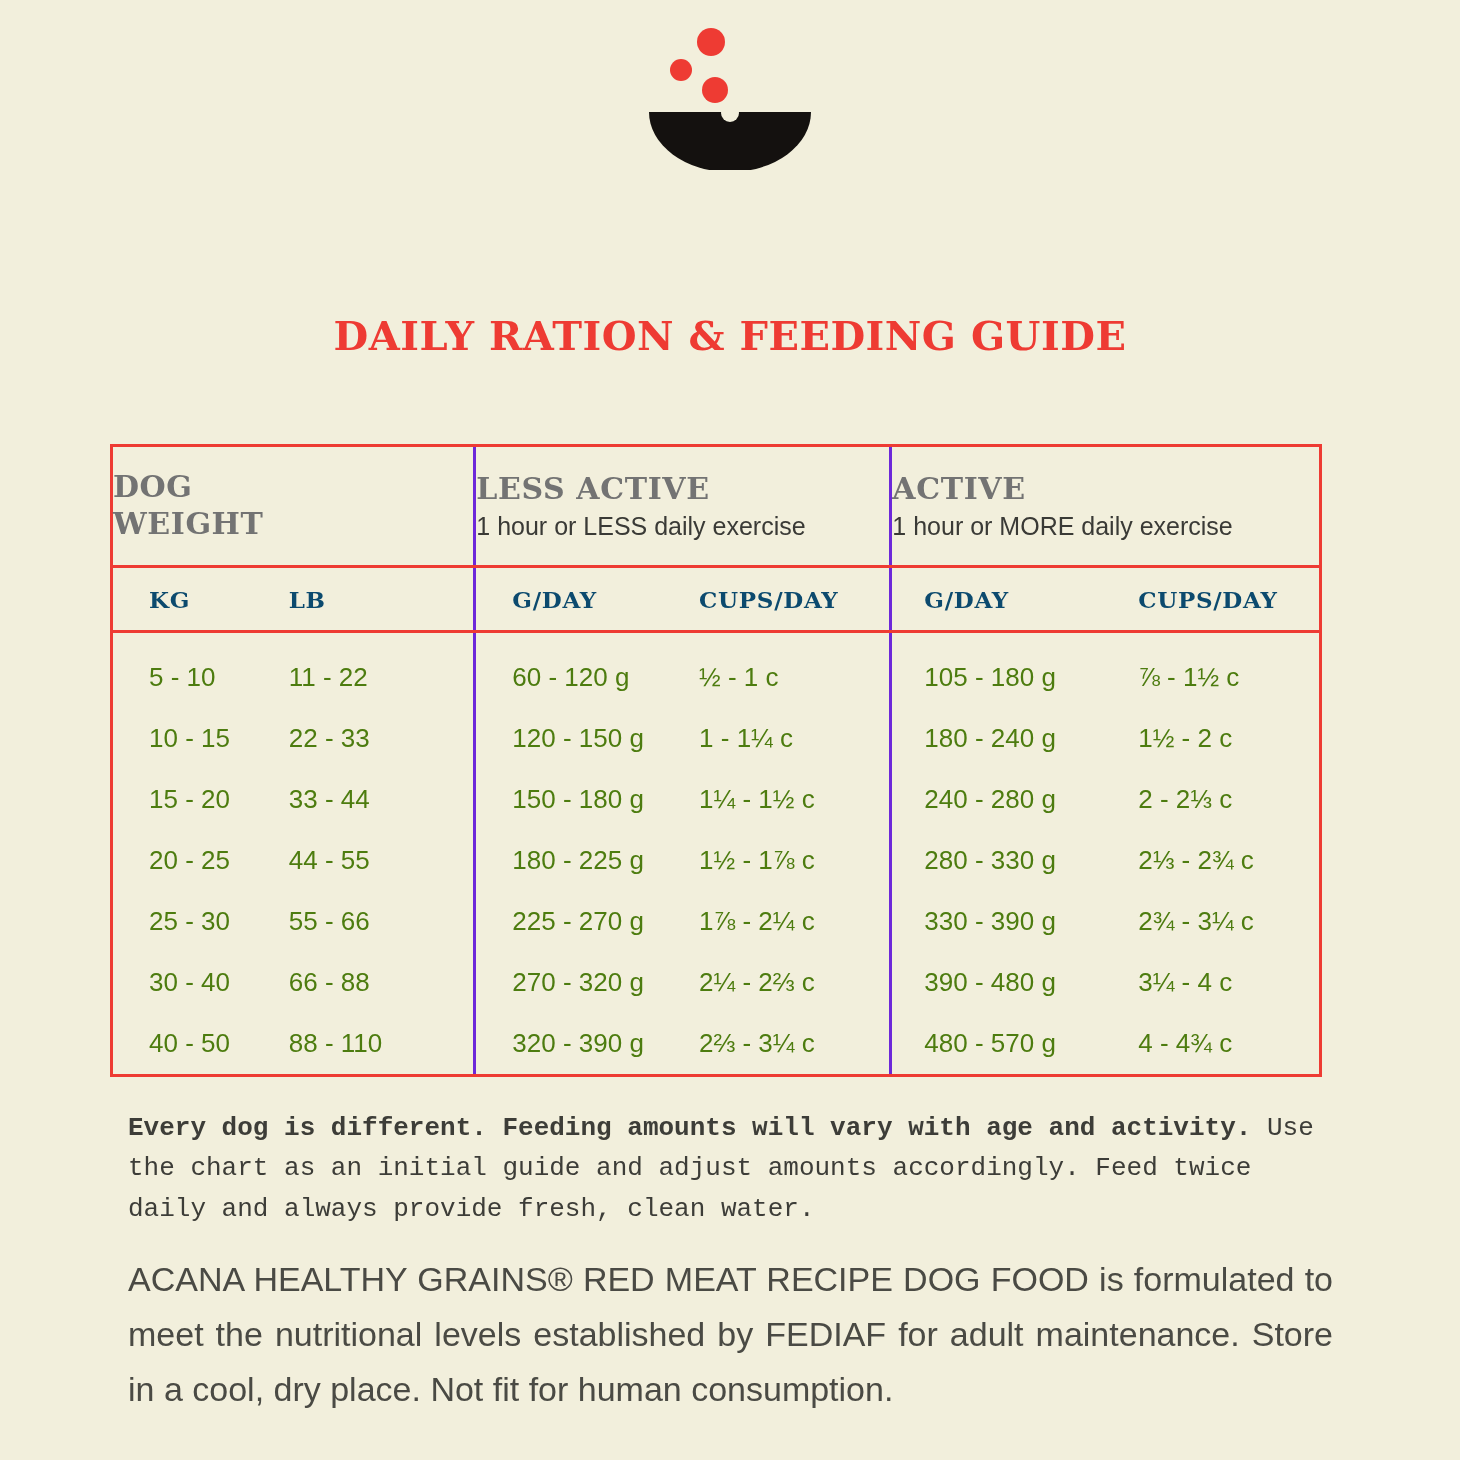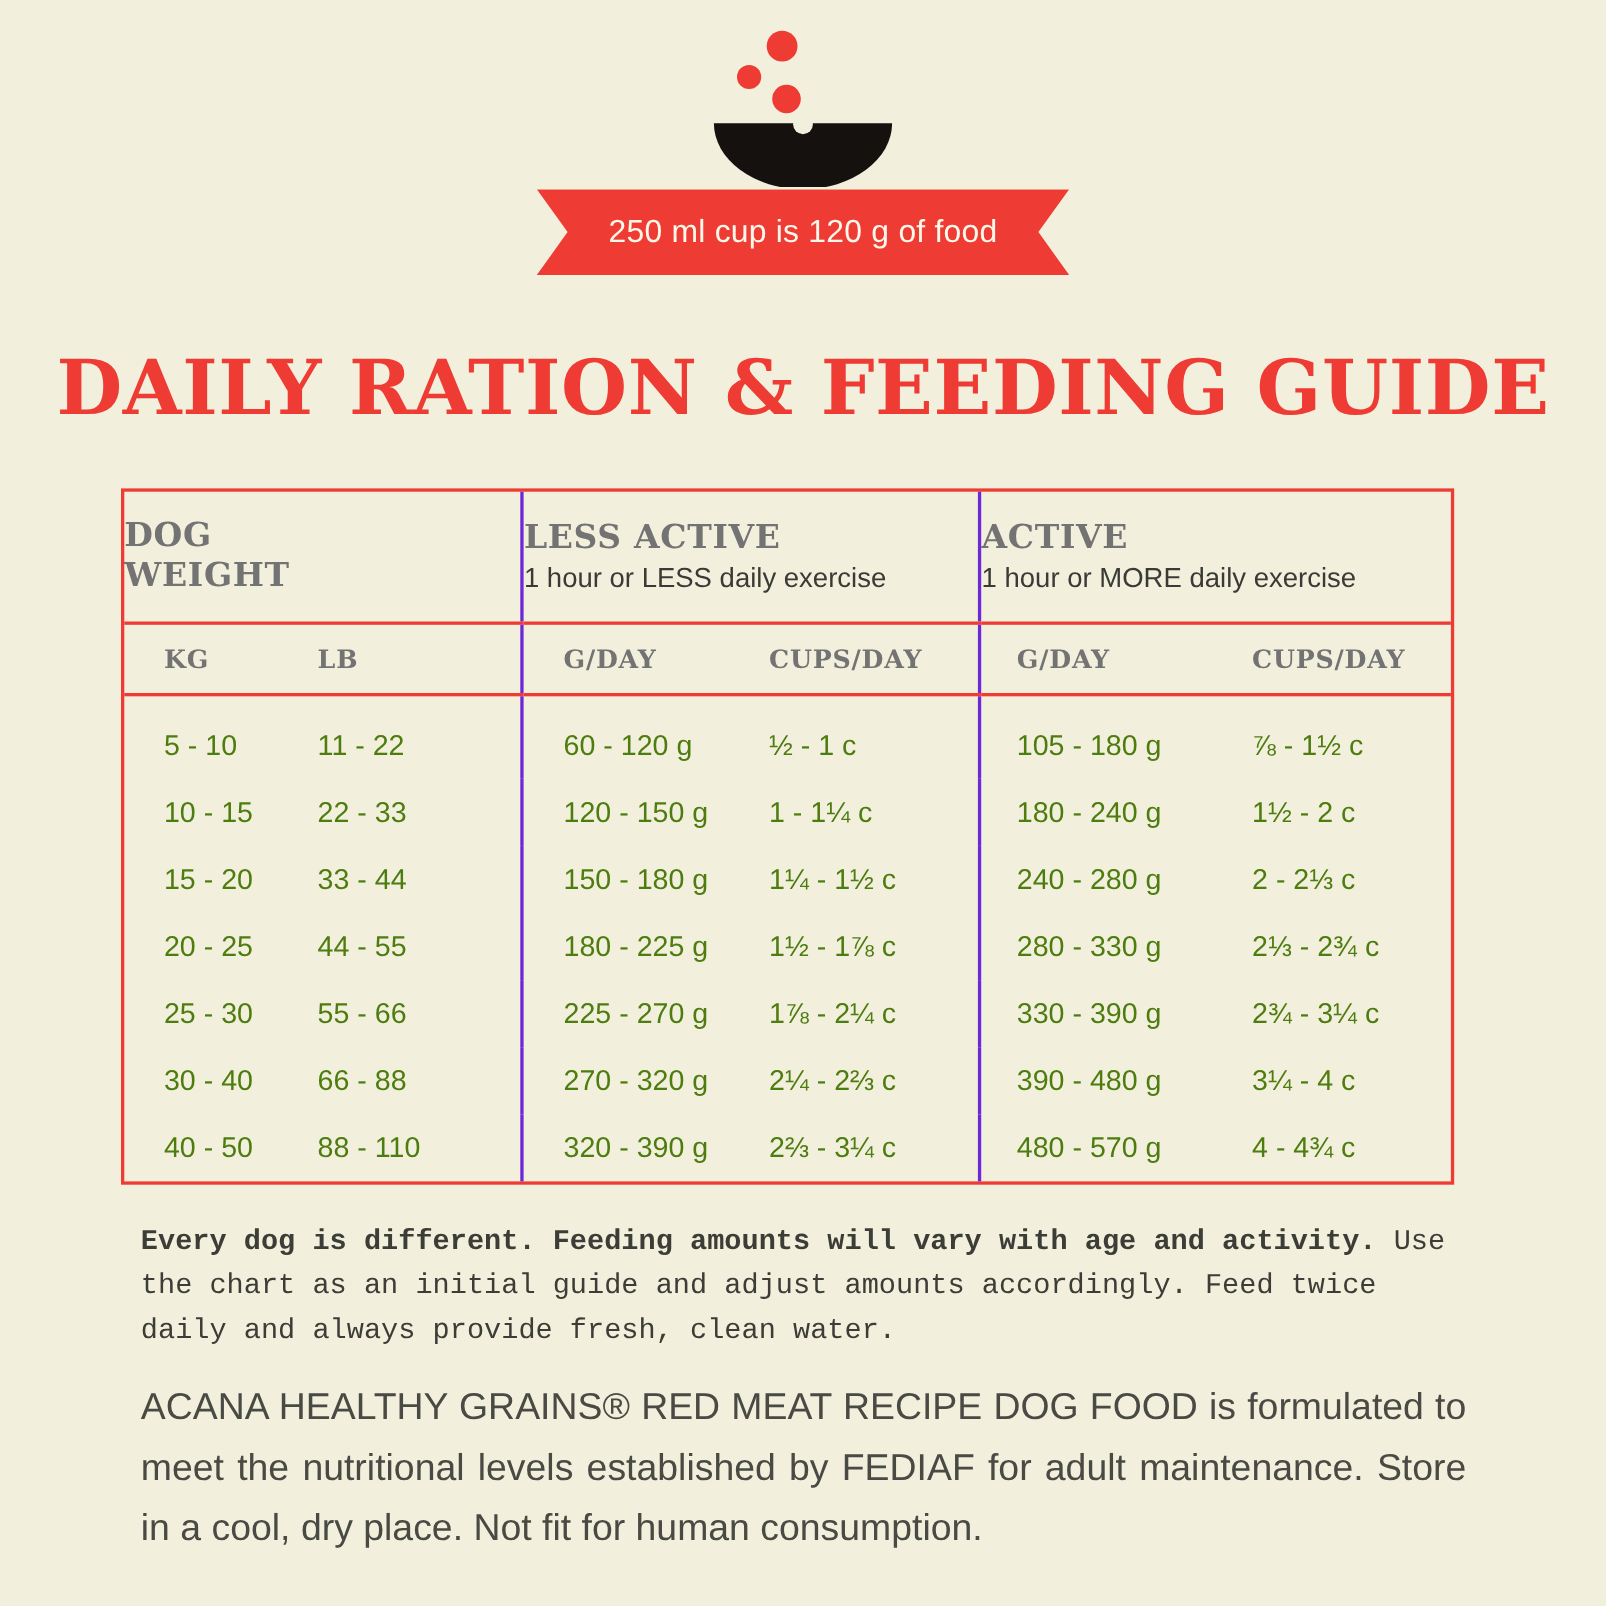--- a/index.html
+++ b/index.html
@@ -65,21 +65,21 @@
   
   .title {
     position: absolute;
     top: 312px;
     left: 0;
     width: 100%;
     text-align: center;
     color: #ee3b33;
     font-family: "DejaVu Serif", serif;
     font-weight: bold;
-    font-size: 69px;
+    font-size: 40px;
     letter-spacing: 0.5px;
   }
 
   
   .table-wrap {
     position: absolute;
     top: 444px;
     left: 110px;
     width: 1212px;
     border: 3px solid #ee3b33;
@@ -116,21 +116,21 @@
     color: #3a3a36;
     margin-top: 4px;
   }
   .sub-row td {
     border-bottom: 3px solid #ee3b33;
     height: 62px;
     font-family: "DejaVu Serif", serif;
     font-weight: bold;
     font-size: 23px;
     letter-spacing: 0.7px;
-    color: #737373;
+    color: #0c4a6e;
   }
   .sub-inner {
     display: flex;
     height: 100%;
     align-items: center;
   }
   .sub-cell-a { width: 46%; padding-left: 36px; box-sizing: border-box; }
   .sub-cell-b { width: 54%; padding-left: 10px; box-sizing: border-box; }
   .sub-cell-a2 { width: 52%; padding-left: 36px; box-sizing: border-box; }
   .sub-cell-b2 { width: 48%; padding-left: 8px; box-sizing: border-box; }
@@ -186,25 +186,20 @@
   <div class="bowl-wrap">
     <svg class="bowl-svg" width="190" height="150" viewBox="0 0 190 150">
       <circle cx="76" cy="22" r="14" fill="#ee3b33"></circle>
       <circle cx="46" cy="50" r="11" fill="#ee3b33"></circle>
       <circle cx="80" cy="70" r="13" fill="#ee3b33"></circle>
       <path d="M14 92 H176 A81 60 0 0 1 14 92 Z" fill="#14110f"></path>
       <circle cx="95" cy="93" r="9" fill="#f2efdc"></circle>
     </svg>
   </div>
 
-  <div class="ribbon">
-    <div class="ribbon-body">
-      <span class="ribbon-text">250 ml cup is 120 g of food</span>
-    </div>
-  </div>
 
   <div class="title">DAILY RATION &amp; FEEDING GUIDE</div>
 
   <div class="table-wrap">
     <table class="feeding">
       <colgroup>
         <col class="col-dog">
           <col class="col-less">
           <col class="col-active">
       </colgroup>

